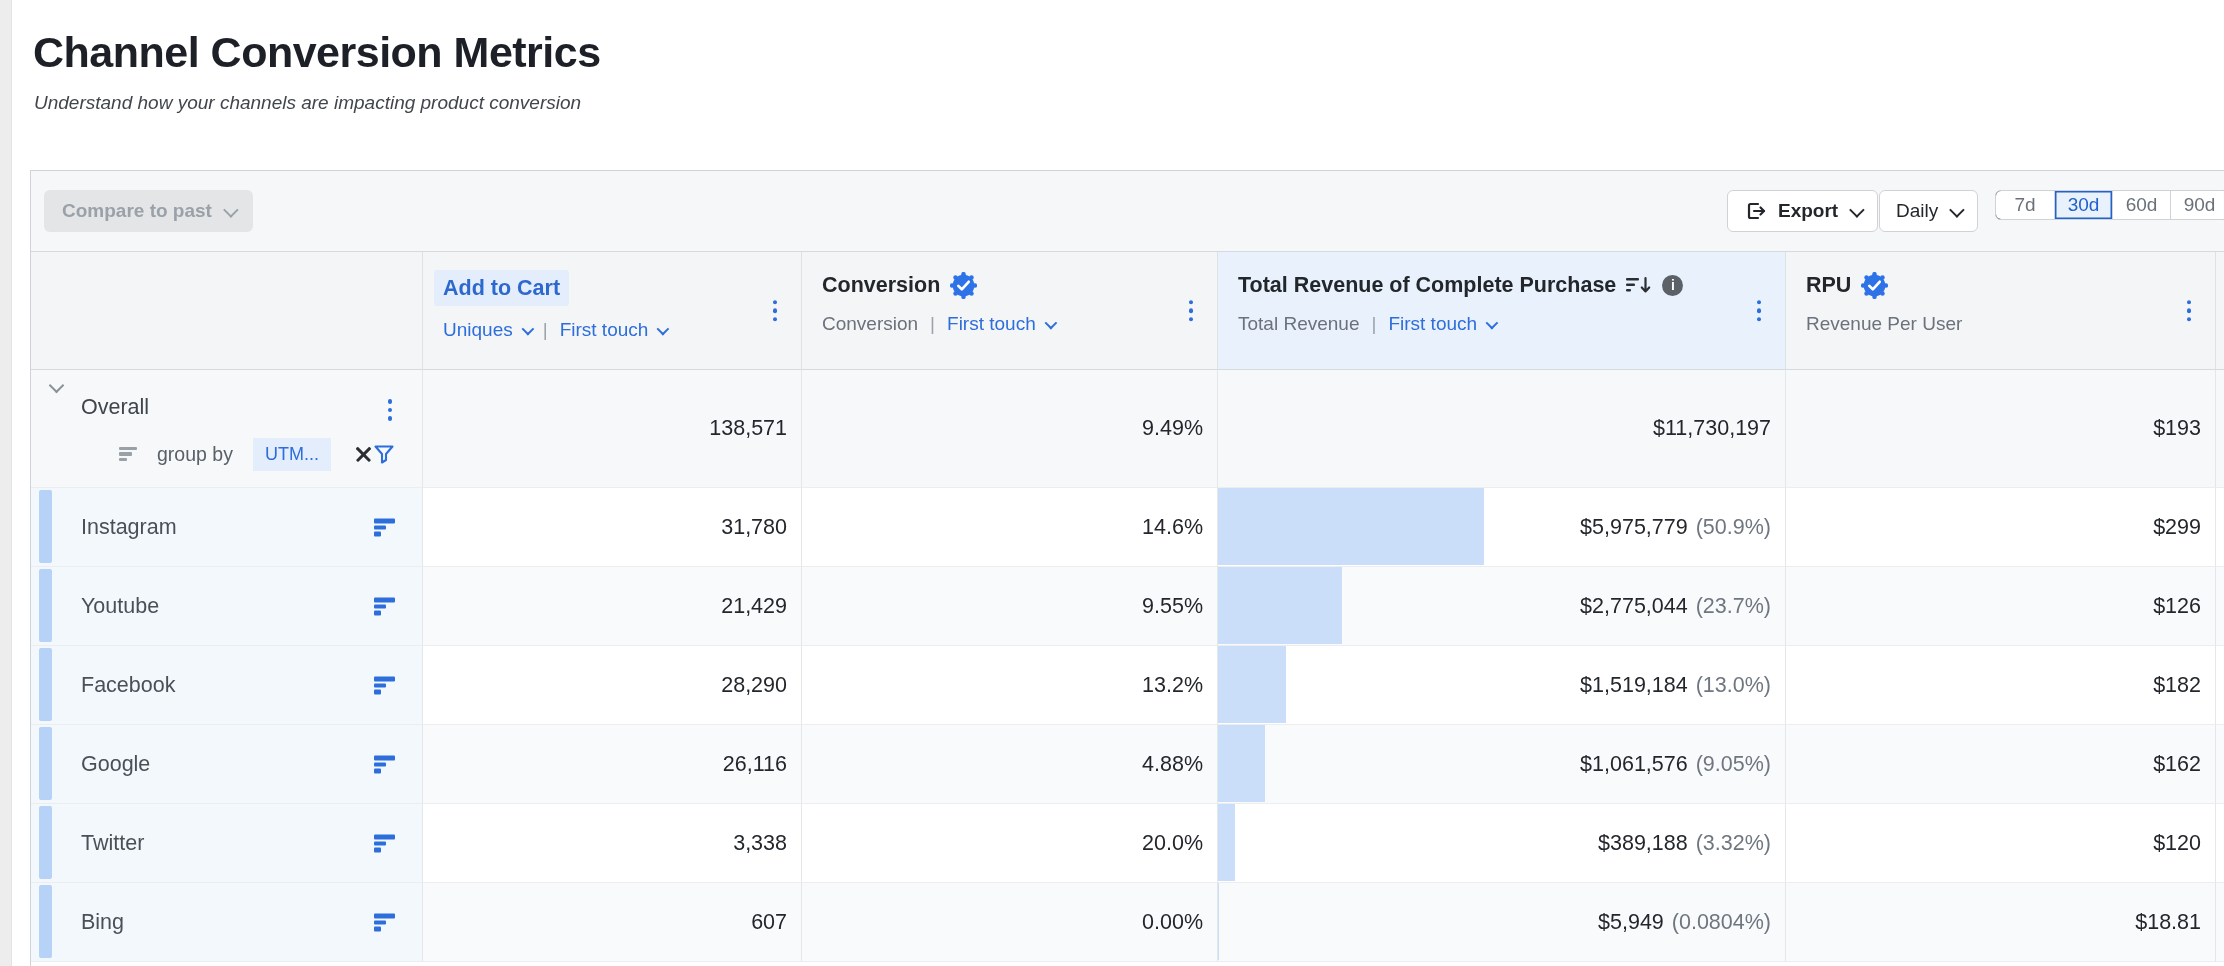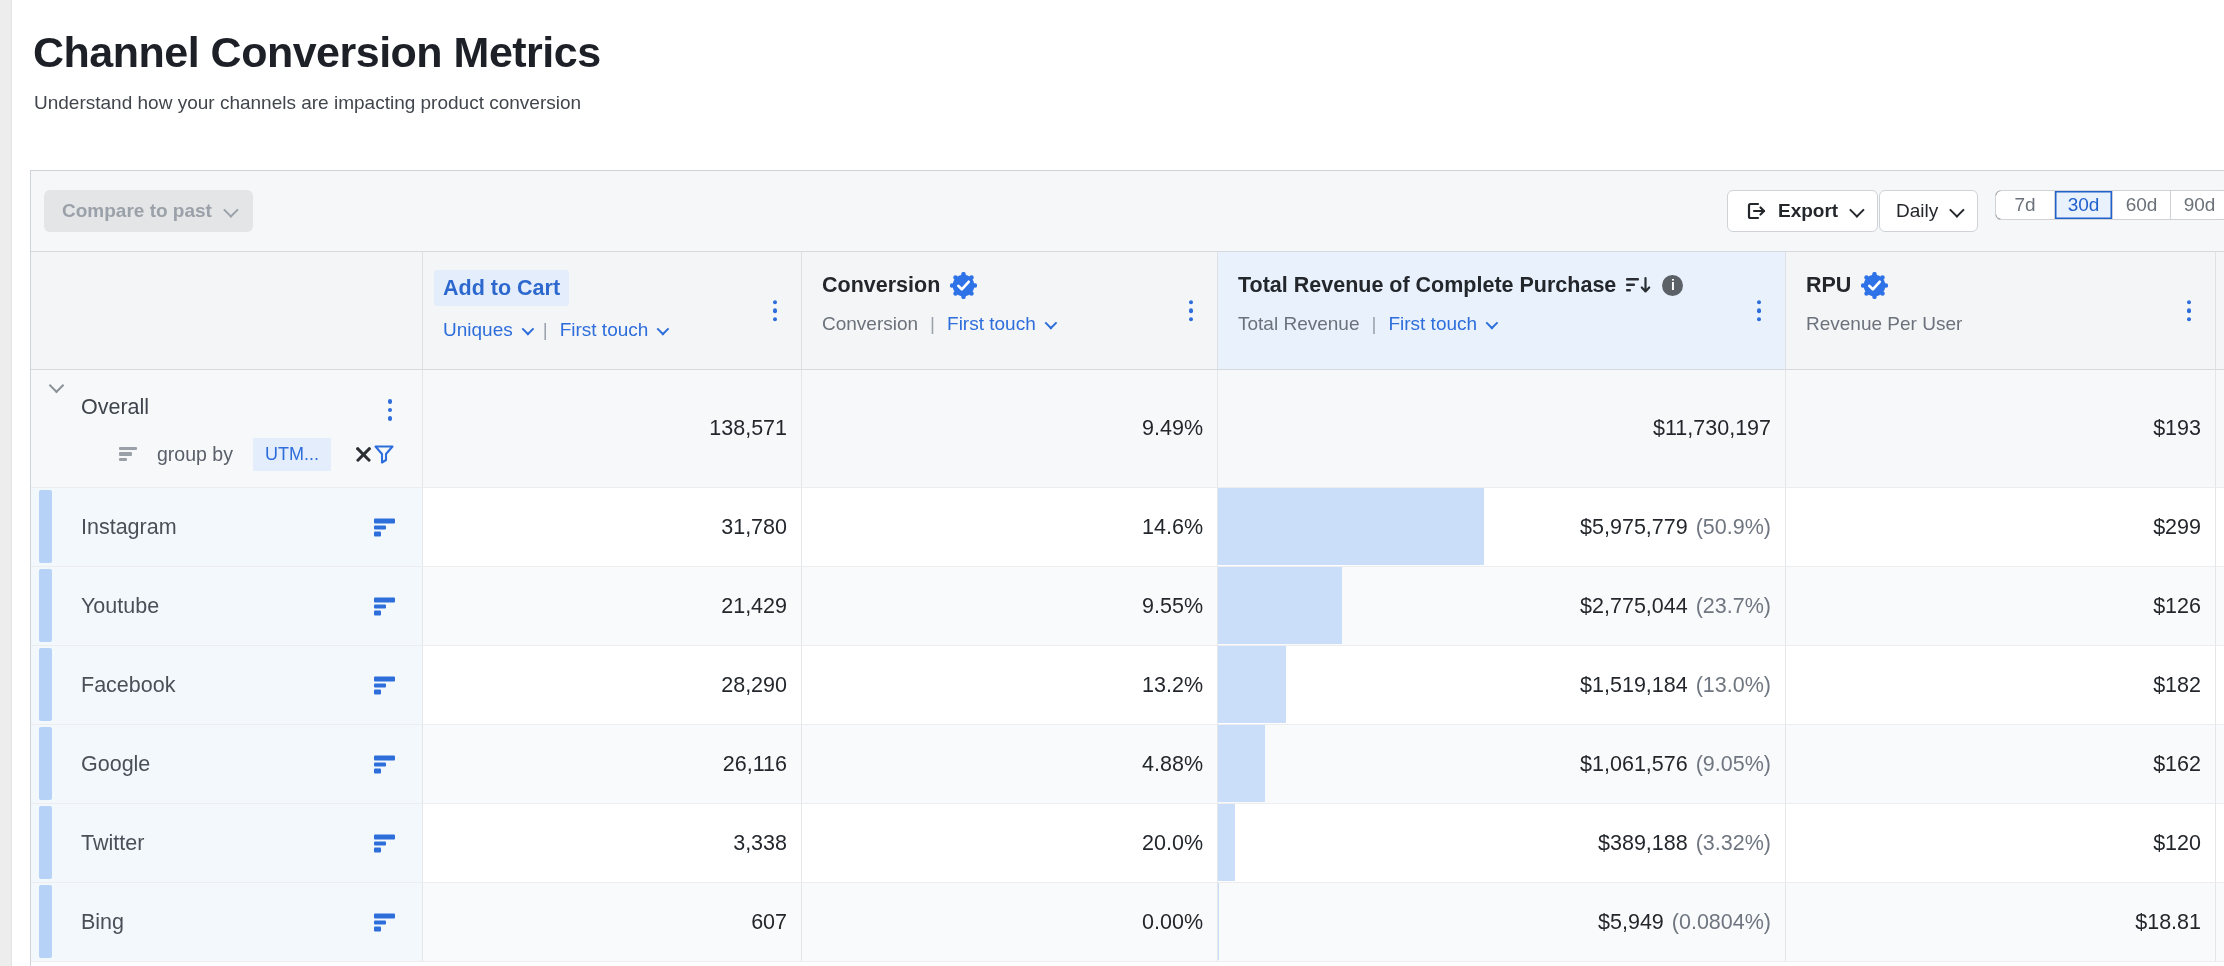--- a/index.html
+++ b/index.html
@@ -3,21 +3,21 @@
 <meta charset="utf-8">
 <style>
   html,body{margin:0;padding:0;background:#fff;}
   .screen{position:relative;width:2224px;height:966px;overflow:hidden;background:#fff;
           font-family:"Liberation Sans","DejaVu Sans",sans-serif;color:#23272c;}
   .gutter{position:absolute;left:0;top:0;width:11px;height:100%;background:#ededee;border-right:1px solid #e2e3e5;}
 
   
   .page-header{position:absolute;left:33px;top:20px;}
   .page-header h1{margin:0;font-size:43px;line-height:64px;font-weight:700;color:#1d2127;letter-spacing:-0.5px;}
-  .page-header p{margin:8px 0 0 1px;font-size:19px;color:#41464d;}
+  .page-header p{margin:8px 0 0 1px;font-size:19px;color:#41464d;font-style:italic;}
 
   
   .panel{position:absolute;left:30px;top:170px;width:2194px;height:796px;box-sizing:border-box;
          border-top:1px solid #cfd3d7;border-left:1px solid #cfd3d7;background:#fff;}
 
   
   .toolbar{position:absolute;left:0;top:0;width:100%;height:81px;box-sizing:border-box;
            background:#f6f7f8;border-bottom:1px solid #d6dade;}
   .btn{display:flex;align-items:center;gap:10px;height:42px;padding:0 16px;box-sizing:border-box;
        border:1px solid #cfd3d7;border-radius:6px;background:#fff;font-size:19px;font-weight:700;color:#23272c;cursor:pointer;}

